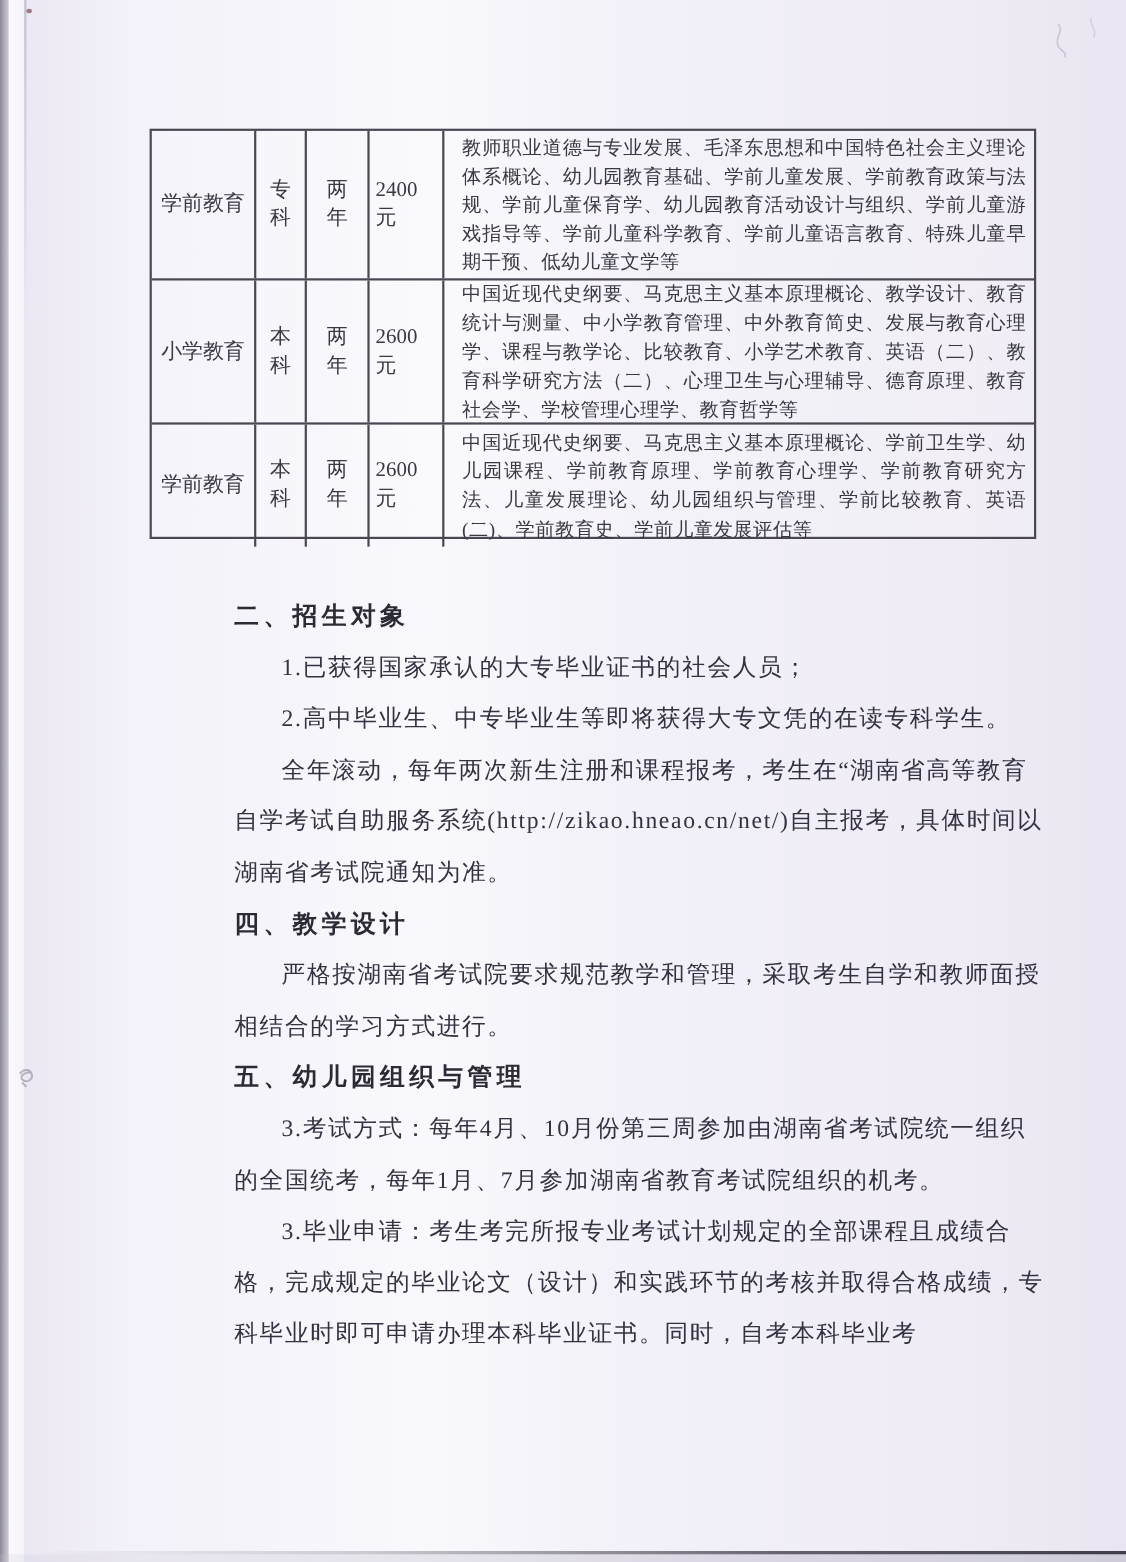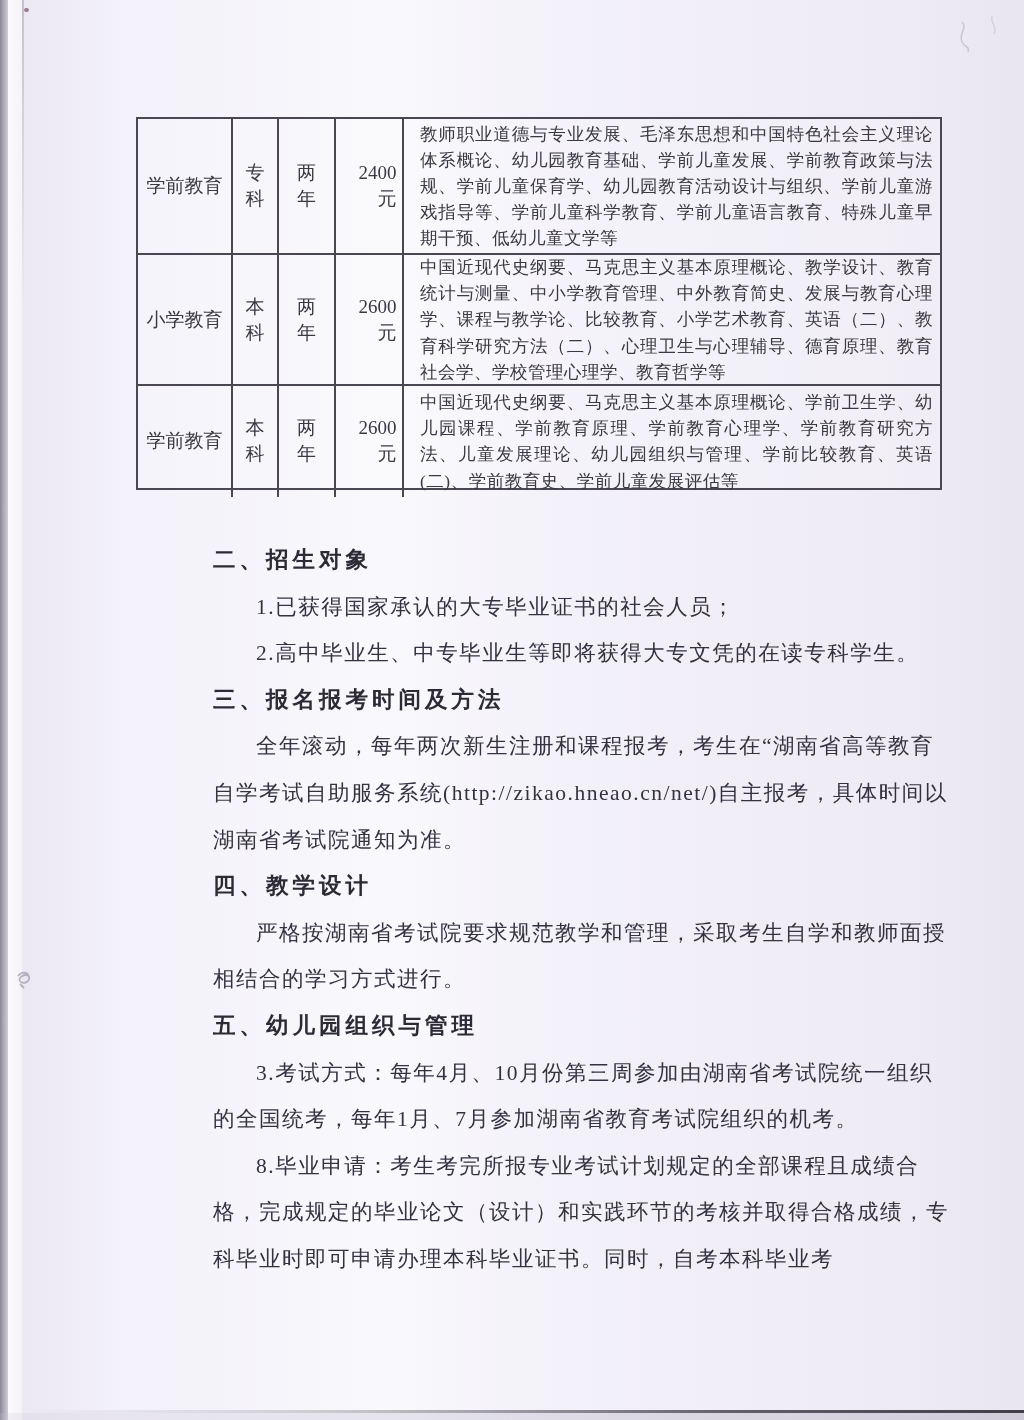--- a/index.html
+++ b/index.html
@@ -64,21 +64,21 @@
   .row-3{flex:1;}
   .tcell{
     border-right:2px solid #4a4752;
     box-sizing:border-box;
     display:flex;align-items:center;justify-content:center;
     overflow:hidden;
     font-size:19px;line-height:26px;color:#3a3843;
   }
   .tcell:last-child{border-right:none;}
   .tcell .wrapnarrow{max-width:1.25em;text-align:center;word-break:break-all;}
-  .tcell .wrapfee{max-width:2.9em;text-align:right;word-break:break-all;}
+  .tcell .wrapfee{max-width:2.9em;text-align:left;word-break:break-all;}
   .cell-courses{
     justify-content:flex-start;
     font-size:17.5px;line-height:26.2px;letter-spacing:.5px;
     padding:3px 7px 3px 16px;
     text-align:justify;
   }
   .cell-courses .ctext{width:100%;}
 
   
   .docbody{
@@ -172,33 +172,32 @@
 
   <div class="docbody">
 
     <div class="sec">
       <div class="sec-h">二、招生对象</div>
       <p>1.已获得国家承认的大专毕业证书的社会人员；</p>
       <p>2.高中毕业生、中专毕业生等即将获得大专文凭的在读专科学生。</p>
     </div>
 
     <div class="sec">
-      <div class="sec-h">三、报名报考时间及方法</div>
       <p>全年滚动，每年两次新生注册和课程报考，考生在“湖南省高等教育自学考试自助服务系统(http://zikao.hneao.cn/net/)自主报考，具体时间以湖南省考试院通知为准。</p>
     </div>
 
     <div class="sec">
       <div class="sec-h">四、教学设计</div>
       <p>严格按湖南省考试院要求规范教学和管理，采取考生自学和教师面授相结合的学习方式进行。</p>
     </div>
 
     <div class="sec">
       <div class="sec-h">五、幼儿园组织与管理</div>
       <p>3.考试方式：每年4月、10月份第三周参加由湖南省考试院统一组织的全国统考，每年1月、7月参加湖南省教育考试院组织的机考。</p>
-      <p>8.毕业申请：考生考完所报专业考试计划规定的全部课程且成绩合格，完成规定的毕业论文（设计）和实践环节的考核并取得合格成绩，专科毕业时即可申请办理本科毕业证书。同时，自考本科毕业考</p>
+      <p>3.毕业申请：考生考完所报专业考试计划规定的全部课程且成绩合格，完成规定的毕业论文（设计）和实践环节的考核并取得合格成绩，专科毕业时即可申请办理本科毕业证书。同时，自考本科毕业考</p>
     </div>
 
   </div>
 
   <div class="bottom-haze"></div>
   <div class="bottom-line"></div>
 
 </div>
 
 </body></html>

